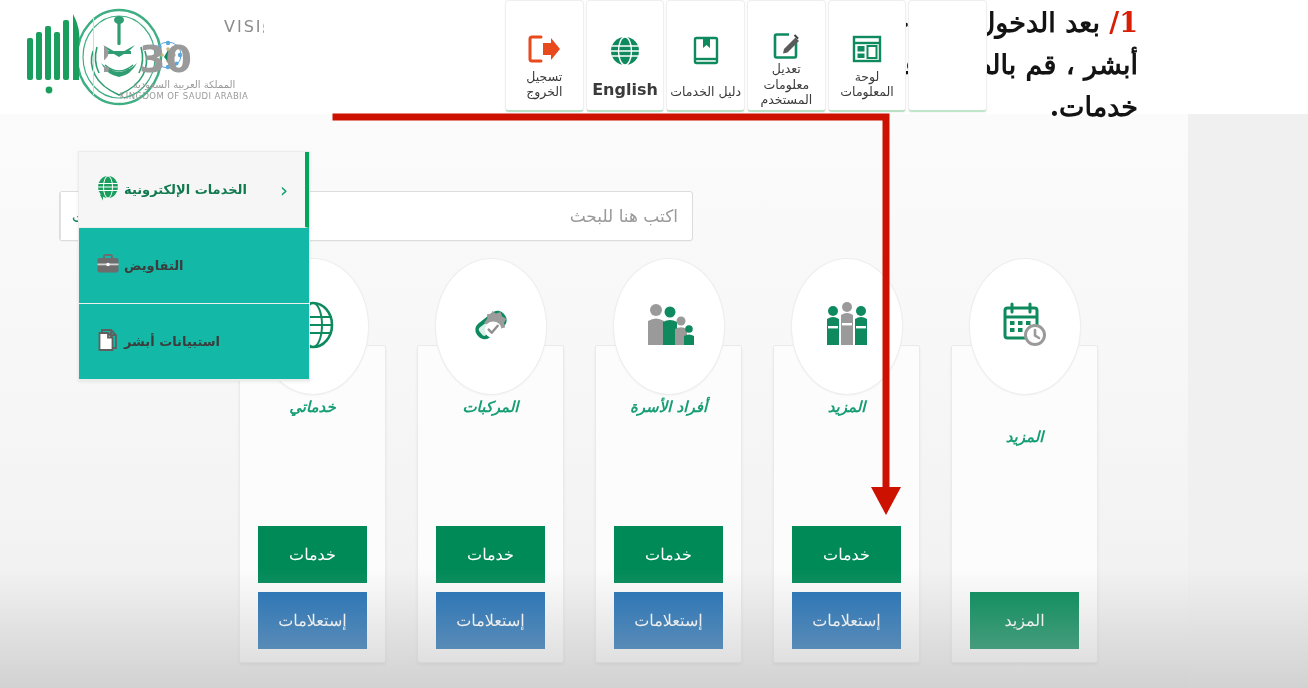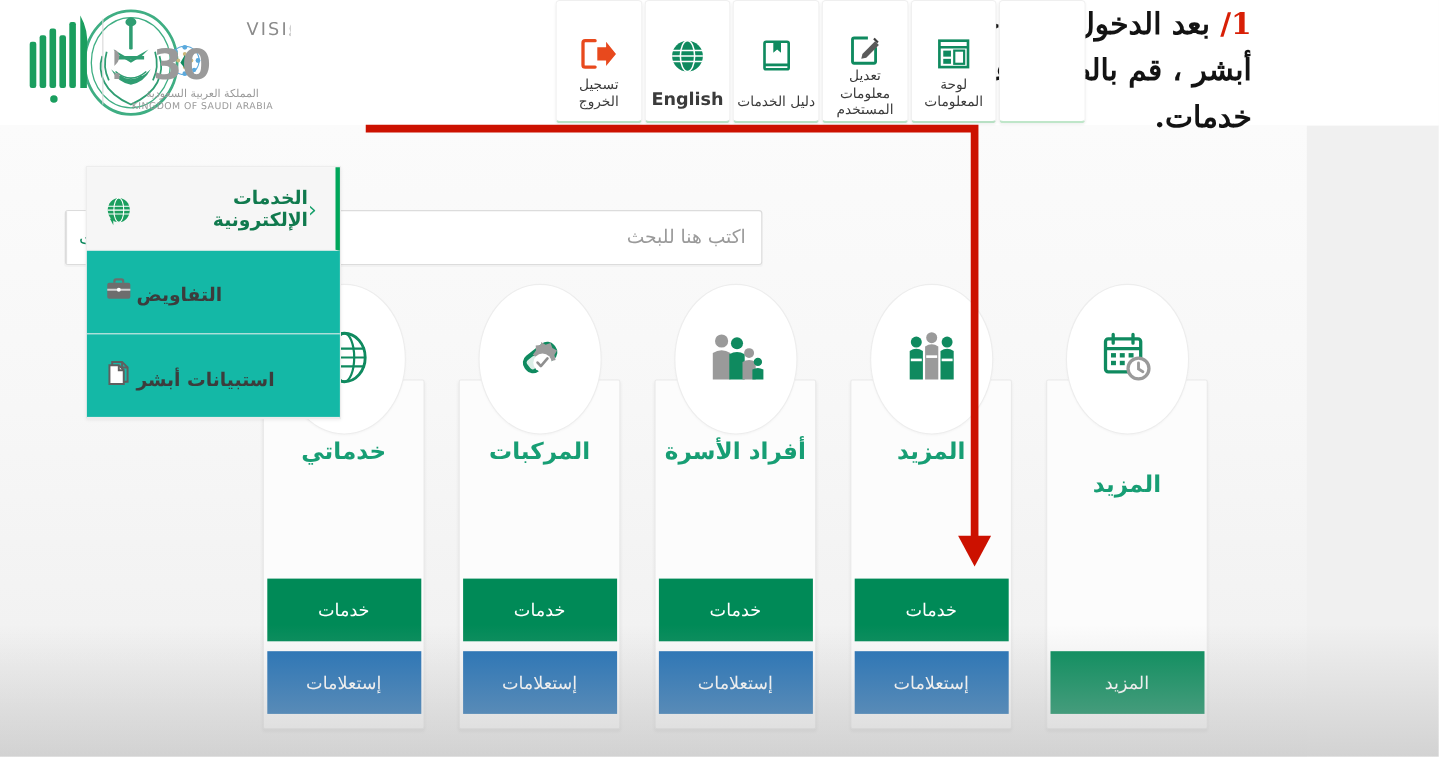--- a/index.html
+++ b/index.html
@@ -100,30 +100,30 @@
     display:flex;flex-direction:column;align-items:center;
   }
   .card .bubble{
     position:absolute;top:-88px;left:50%;transform:translateX(-50%);
     width:110px;height:135px;border-radius:50%;
     background:#ffffff;border:1px solid #ededed;
     display:flex;align-items:center;justify-content:center;
     box-shadow:0 1px 2px rgba(0,0,0,.03);
   }
   .card .ctitle{
-    margin-top:52px;font-size:21px;color:#179e74;
-    direction:rtl;font-weight:600;
+    margin-top:52px;font-size:15px;color:#179e74;
+    direction:rtl;font-weight:600;font-style:italic;
   }
   .card.appointments .ctitle{margin-top:82px;}
   .card .btns{
     position:absolute;bottom:13px;left:0;width:100%;
     display:flex;flex-direction:column;align-items:center;gap:9px;
   }
   .btn{
-    width:140px;height:57px;display:flex;align-items:center;
+    width:109px;height:57px;display:flex;align-items:center;
     justify-content:center;color:#ffffff;font-size:16px;
     direction:rtl;cursor:pointer;border:0;font-weight:500;
     font-family:Liberation Sans, sans-serif;
   }
   .btn.green{background:#008a57;}
   .btn.blue{background:#1f6fb5;}
 
   
   .sidebar{
     position:absolute;left:78px;top:37px;width:230px;
@@ -132,22 +132,22 @@
   }
   .sitem{
     height:76px;display:flex;flex-direction:row-reverse;align-items:center;
     justify-content:space-between;padding:0 17px;box-sizing:border-box;
     border-bottom:1px solid #eeeeee;background:#14b8a6;cursor:pointer;
     direction:rtl;
   }
   .sitem:last-child{border-bottom:1px solid #ececec;}
   .sitem.active{background:#f6f6f6;border-right:4px solid #00a65a;}
   .sitem .slabel{
-    display:flex;flex-direction:row-reverse;align-items:flex-end;gap:4px;
-    font-size:17px;color:#3c3c3c;direction:rtl;font-weight:600;
+    display:flex;flex-direction:row-reverse;align-items:center;gap:4px;
+    font-size:13px;color:#3c3c3c;direction:rtl;font-weight:600;
   }
   .sitem.active .slabel{color:#107a4e;}
   .chev{color:#17a06b;font-size:20px;line-height:1;}
 
   
   .arrow-svg{
     position:absolute;left:0;top:0;width:1308px;height:688px;
     pointer-events:none;z-index:30;
   }
 </style>

